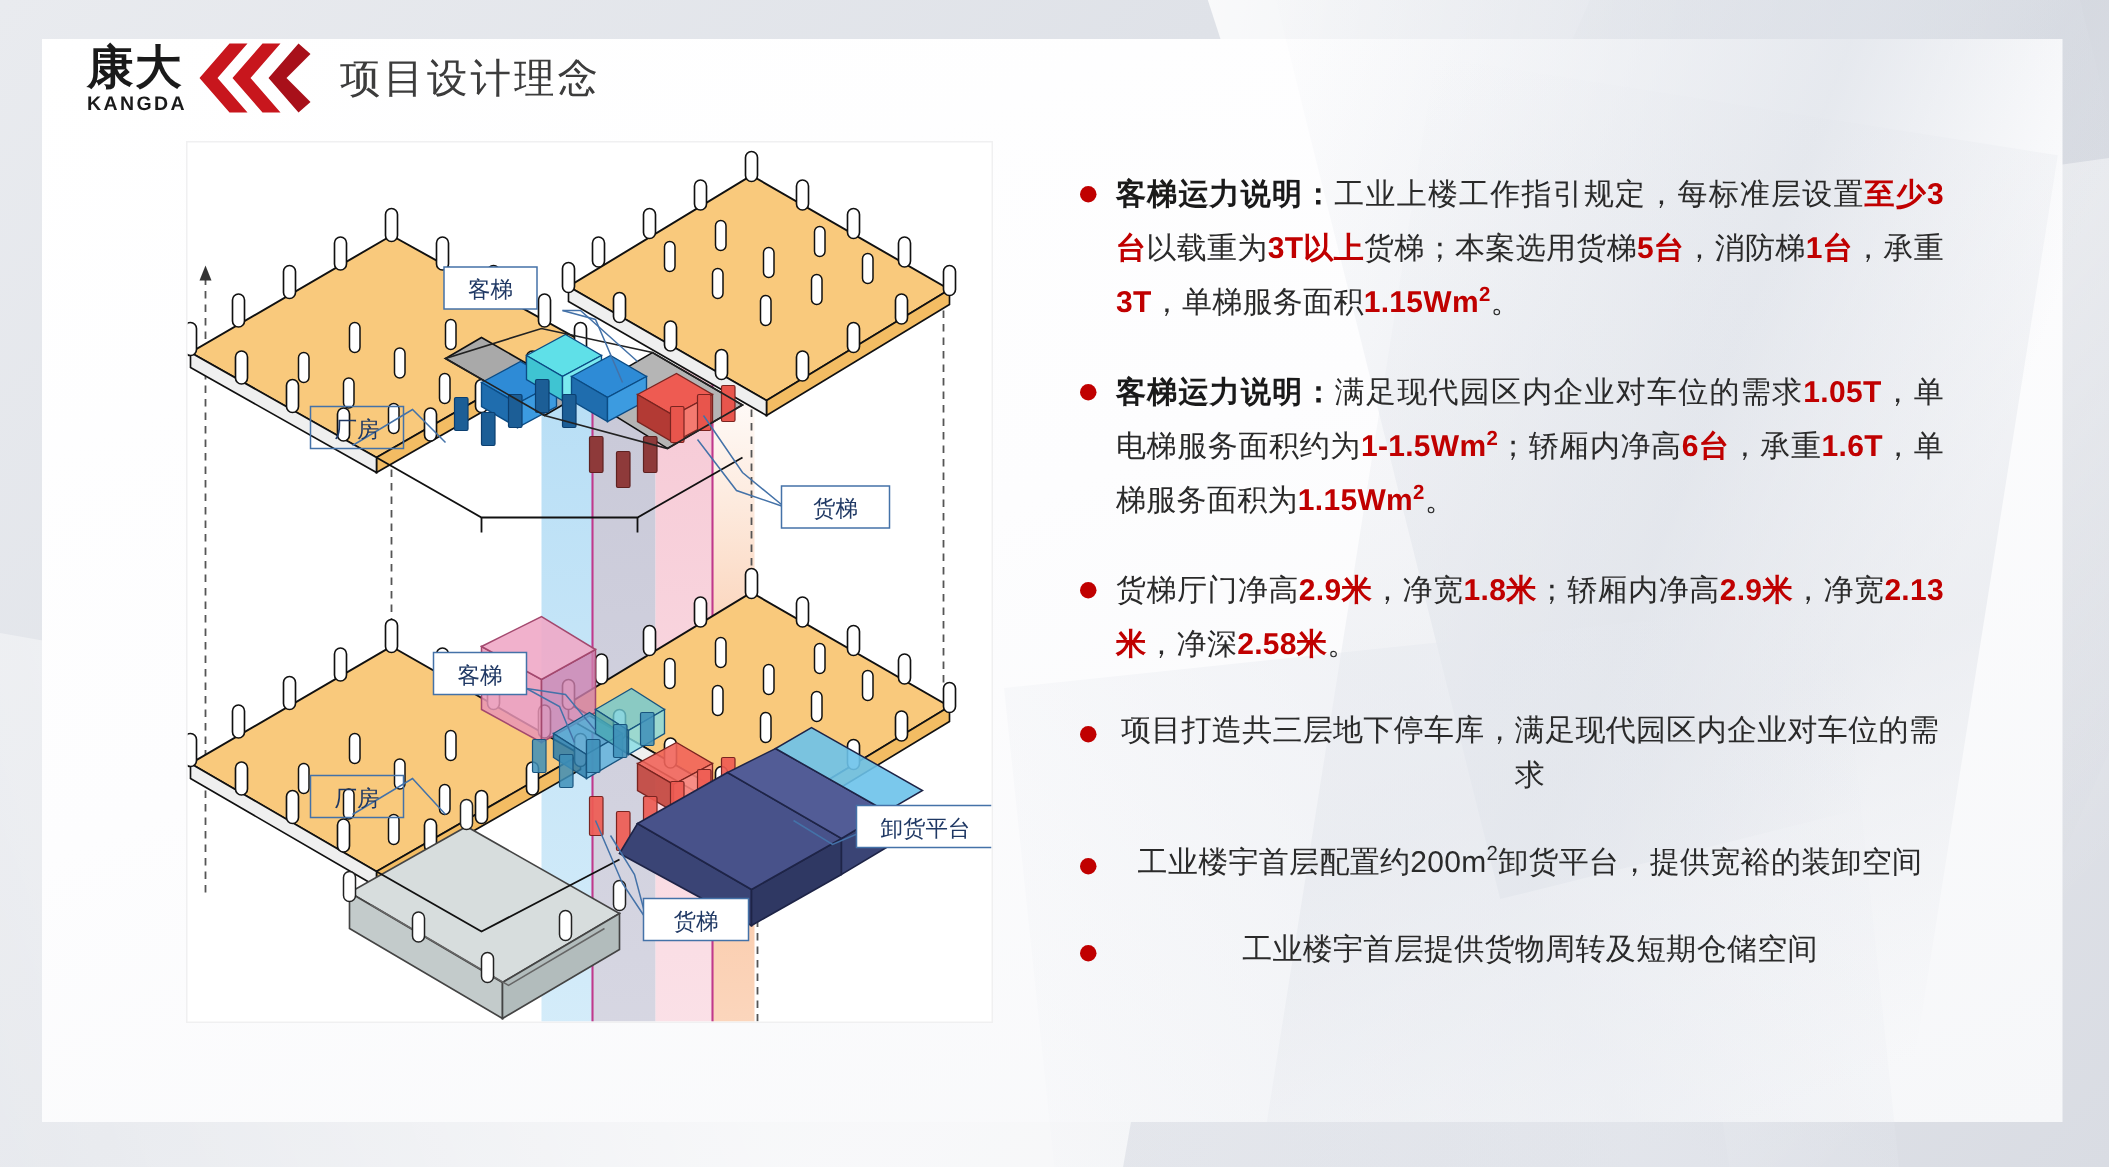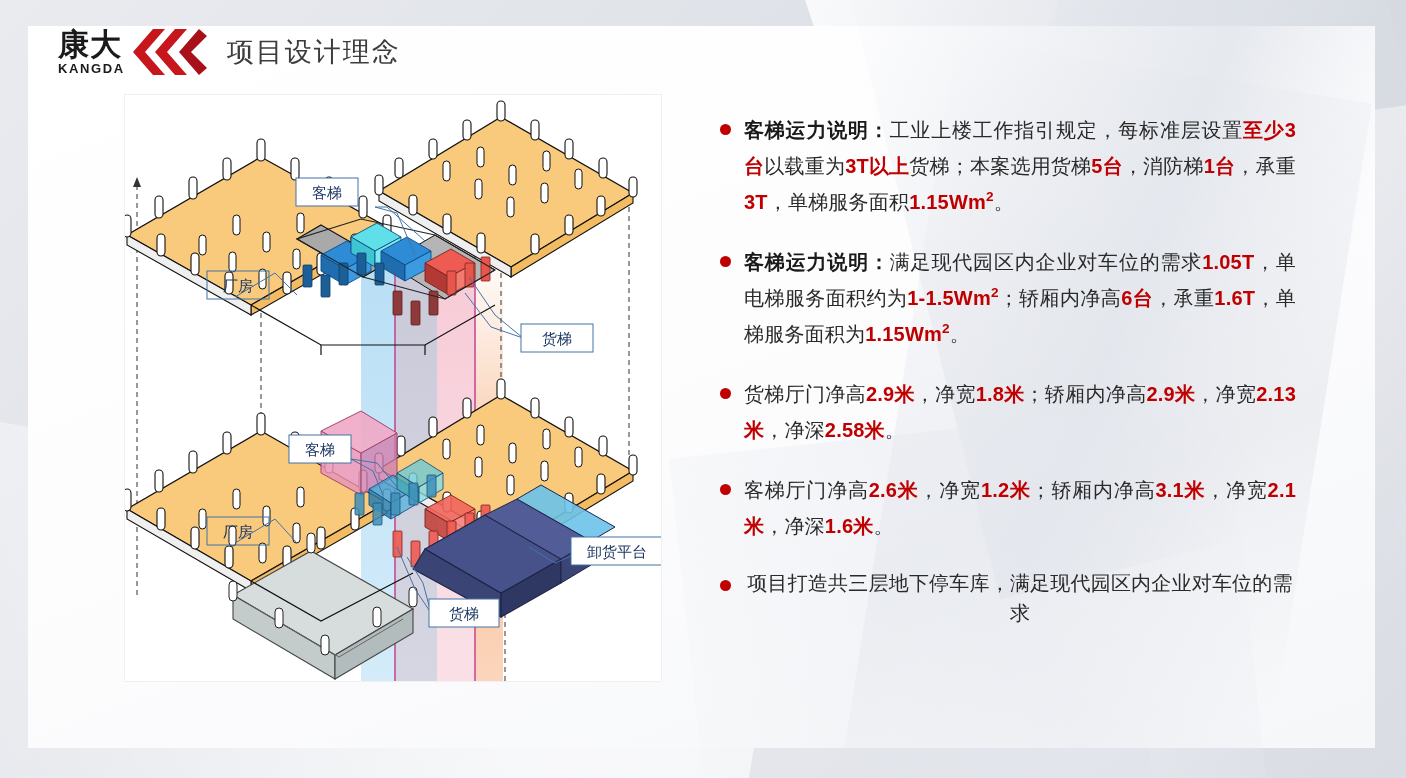--- a/index.html
+++ b/index.html
@@ -540,17 +540,18 @@
           <text x="339" y="524" text-anchor="middle">货梯</text>
         </g>
       </g>
     </svg>
   </div>
 
   <div id="bullets">
       <div class="bullet"><span class="dot"></span><b>客梯运力说明：</b><span>工业上楼工作指引规定，每标准层设置</span><span class="hl">至少3台</span><span>以载重为</span><span class="hl">3T以上</span><span>货梯；本案选用货梯</span><span class="hl">5台</span><span>，消防梯</span><span class="hl">1台</span><span>，承重</span><span class="hl">3T</span><span>，单梯服务面积</span><span class="hl">1.15Wm</span><sup class="hl">2</sup><span>。</span></div>
       <div class="bullet"><span class="dot"></span><b>客梯运力说明：</b><span>满足现代园区内企业对车位的需求</span><span class="hl">1.05T</span><span>，单电梯服务面积约为</span><span class="hl">1-1.5Wm</span><sup class="hl">2</sup><span>；轿厢内净高</span><span class="hl">6台</span><span>，承重</span><span class="hl">1.6T</span><span>，单梯服务面积为</span><span class="hl">1.15Wm</span><sup class="hl">2</sup><span>。</span></div>
       <div class="bullet"><span class="dot"></span><span>货梯厅门净高</span><span class="hl">2.9米</span><span>，净宽</span><span class="hl">1.8米</span><span>；轿厢内净高</span><span class="hl">2.9米</span><span>，净宽</span><span class="hl">2.13米</span><span>，净深</span><span class="hl">2.58米</span><span>。</span></div>
-      <div class="bullet"><span class="dot"></span><span>客梯厅门净高</span><span class="hl">2.6米</span><span>，净宽</span><span class="hl">1.2米</span><span>；轿厢内净高</span><span class="hl">3.1米</span><span>，净宽</span><span class="hl">2.1米</span><span>，净深</span><span class="hl">1.6米</span><span>。</span></div>
       <div class="bullet short"><span class="dot"></span><span>项目打造共三层地下停车库，满足现代园区内企业对车位的需求</span></div>
+      <div class="bullet short"><span class="dot"></span><span>工业楼宇首层配置约200m</span><sup>2</sup><span>卸货平台，提供宽裕的装卸空间</span></div>
+      <div class="bullet short"><span class="dot"></span><span>工业楼宇首层提供货物周转及短期仓储空间</span></div>
     </div>
 
 </div>
 
 </body></html>

